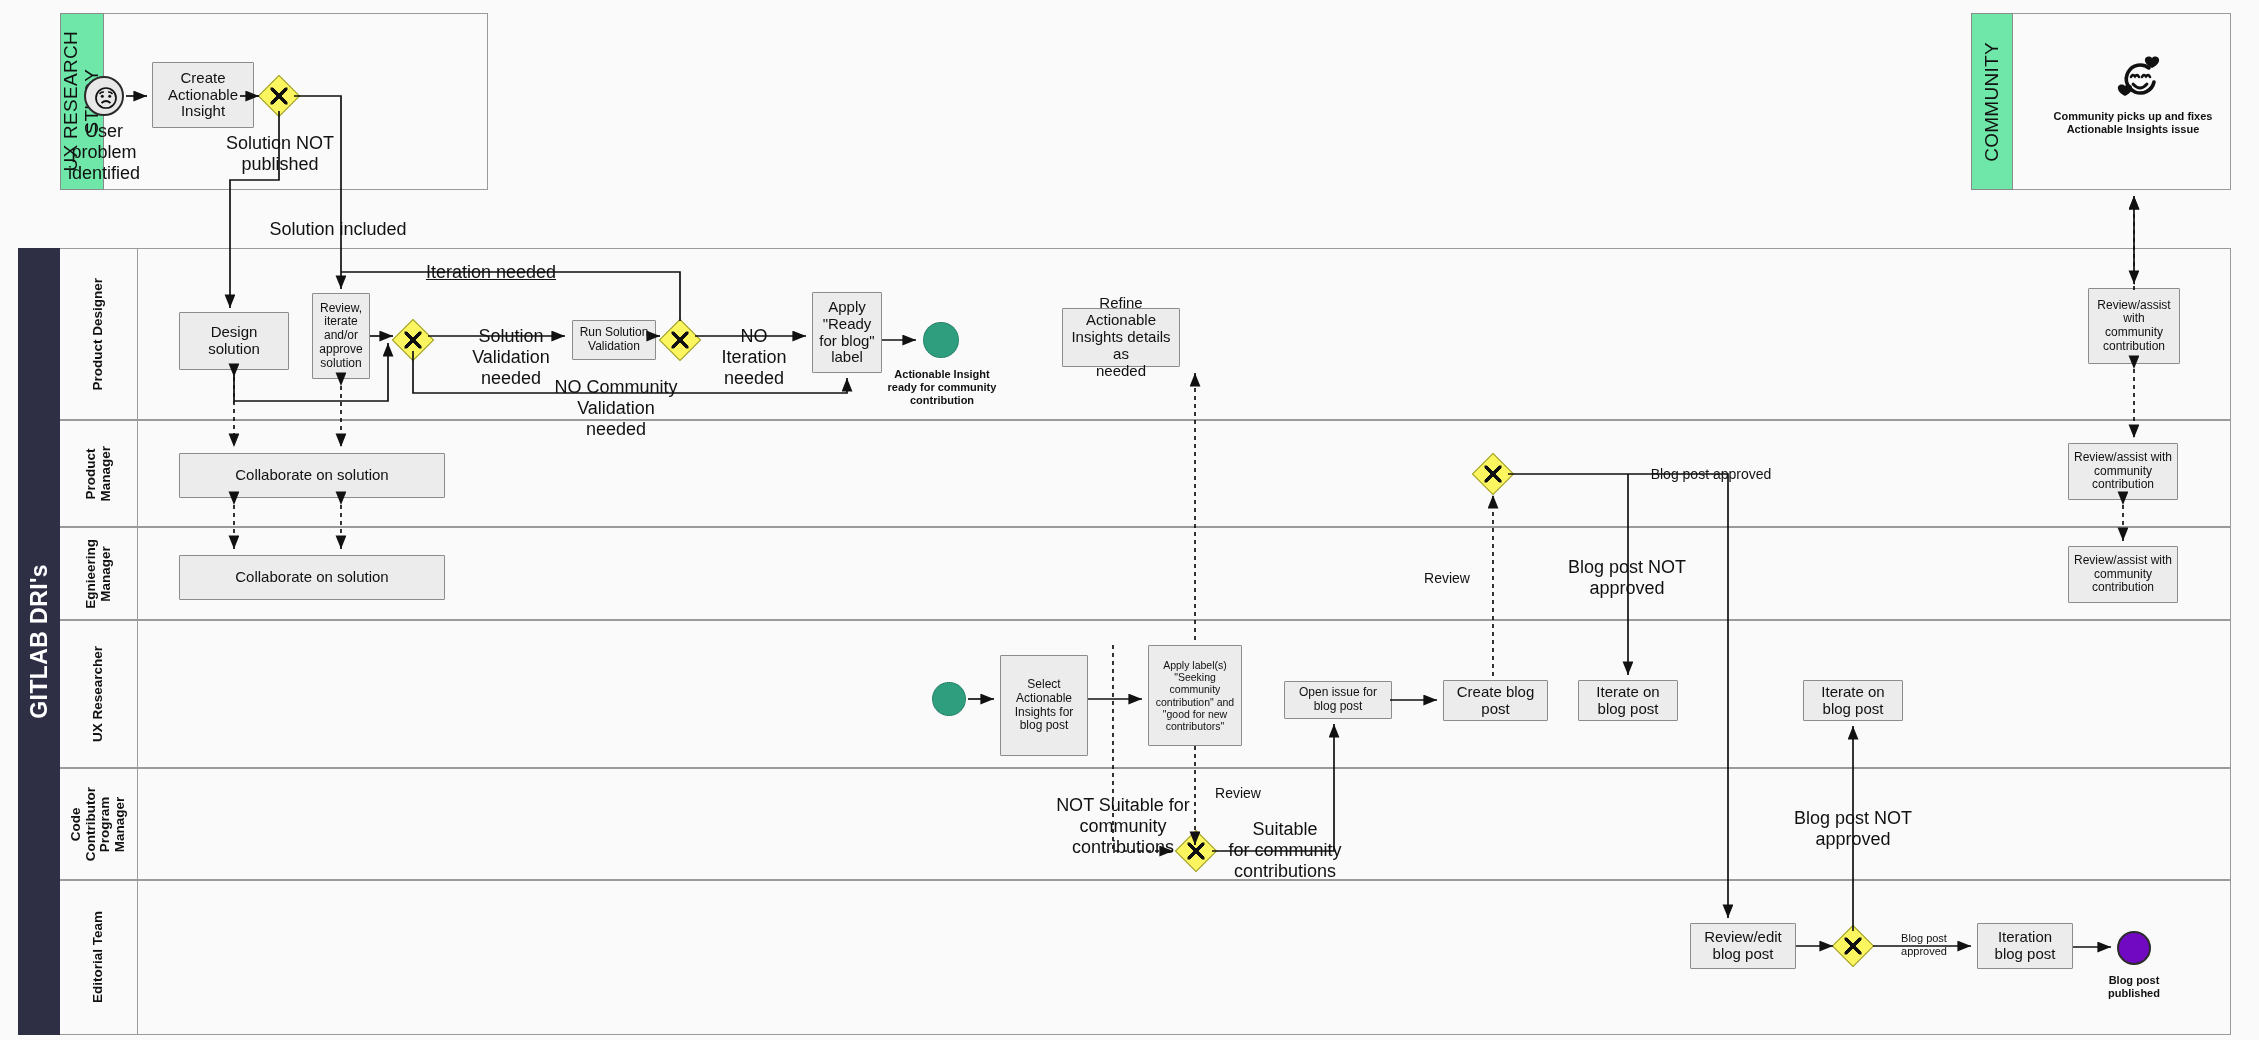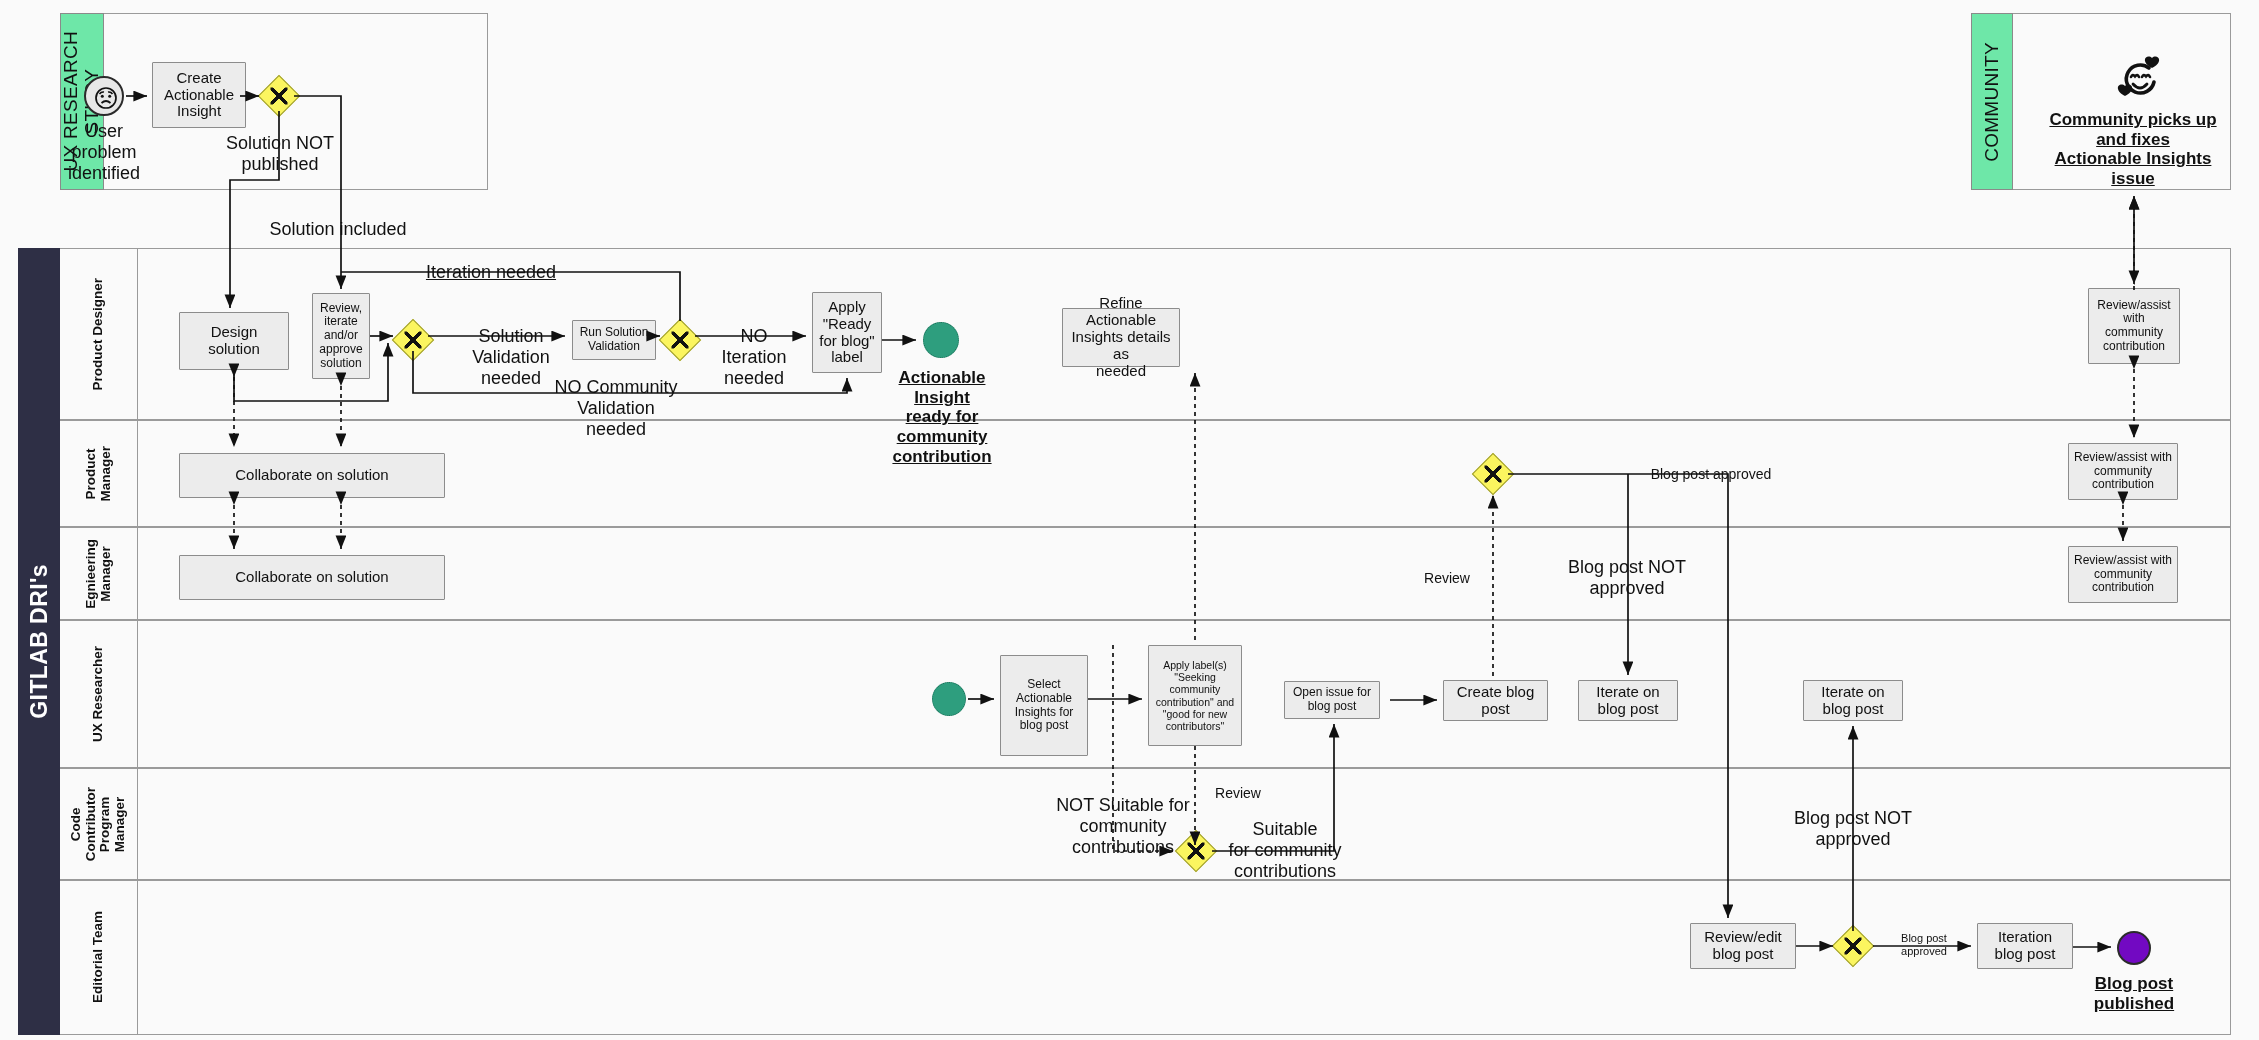--- a/index.html
+++ b/index.html
@@ -31,21 +31,21 @@
       background:
         linear-gradient(45deg,transparent 42%,#111 42%,#111 58%,transparent 58%),
         linear-gradient(-45deg,transparent 42%,#111 42%,#111 58%,transparent 58%);}
 
   .ev{position:absolute;border-radius:50%;box-sizing:border-box;}
   .ev.start{background:#e8e8e8;border:2px solid #2b2b2b;}
   .ev.teal{background:#2e9e7e;border:1.5px dotted #1d6b56;}
   .ev.purple{background:#7209c2;border:2px solid #2b2b2b;}
 
   .lbl{position:absolute;font-size:18px;color:#111;line-height:1.16;text-align:center;white-space:pre-line;}
-  .lbl.b{font-weight:bold;font-size:17px;text-decoration:underline;}
+  .lbl.b{font-weight:bold;font-size:11px;}
   .lbl.sm{font-size:11px;}
   .lbl.lg{font-size:14px;}
 
   svg.wires{position:absolute;left:0;top:0;width:2259px;height:1040px;pointer-events:none;}
   .sl{stroke:#111;stroke-width:1.7;fill:none;}
   .dl{stroke:#111;stroke-width:1.7;fill:none;stroke-dasharray:4 4;}
   .face svg{display:block;}
 </style>
 </head>
 <body>
@@ -66,21 +66,21 @@
         <circle cx="16.7" cy="11.2" r="1.5" fill="#111"></circle>
         <path d="M8.5 18 Q13 14 17.5 18" fill="none" stroke="#111" stroke-width="1.7"></path>
         <path d="M6.5 9 Q8 6.5 11 7" fill="none" stroke="#111" stroke-width="1.5"></path>
         <path d="M19.5 9 Q18 6.5 15 7" fill="none" stroke="#111" stroke-width="1.5"></path>
       </svg>
     </div>
   </div>
   <div class="lbl" style="left:54px;top:121px;width:100px;">User problem
 identified</div>
 
-  <div class="task" style="left:152px;top:62px;width:94px;height:66px;">Create
+  <div class="task" style="left:152px;top:62px;width:102px;height:66px;">Create
 Actionable
 Insight</div>
 
   <div class="gw" style="left:264px;top:81px;"></div>
   <div class="lbl" style="left:219px;top:133px;width:122px;">Solution NOT
 published</div>
   <div class="lbl" style="left:268px;top:219px;width:140px;">Solution included</div>
 
   <div class="pool" style="left:1971px;top:13px;width:260px;height:177px;"></div>
   <div class="lanehdr green" style="left:1971px;top:13px;width:42px;height:177px;">
@@ -194,21 +194,21 @@
   <div class="task sm" style="left:1000px;top:655px;width:88px;height:101px;">Select
 Actionable
 Insights for
 blog post</div>
   <div class="task xs" style="left:1148px;top:645px;width:94px;height:101px;">Apply label(s)
 "Seeking
 community
 contribution" and
 "good for new
 contributors"</div>
-  <div class="task sm" style="left:1284px;top:681px;width:96px;height:38px;">Open issue for
+  <div class="task sm" style="left:1284px;top:681px;width:108px;height:38px;">Open issue for
 blog post</div>
   <div class="task" style="left:1443px;top:680px;width:105px;height:41px;">Create blog
 post</div>
   <div class="task" style="left:1578px;top:680px;width:100px;height:41px;">Iterate on
 blog post</div>
   <div class="task" style="left:1803px;top:680px;width:100px;height:41px;">Iterate on
 blog post</div>
 
   <div class="lbl" style="left:1038px;top:795px;width:170px;">NOT Suitable for
 community contributions</div>

